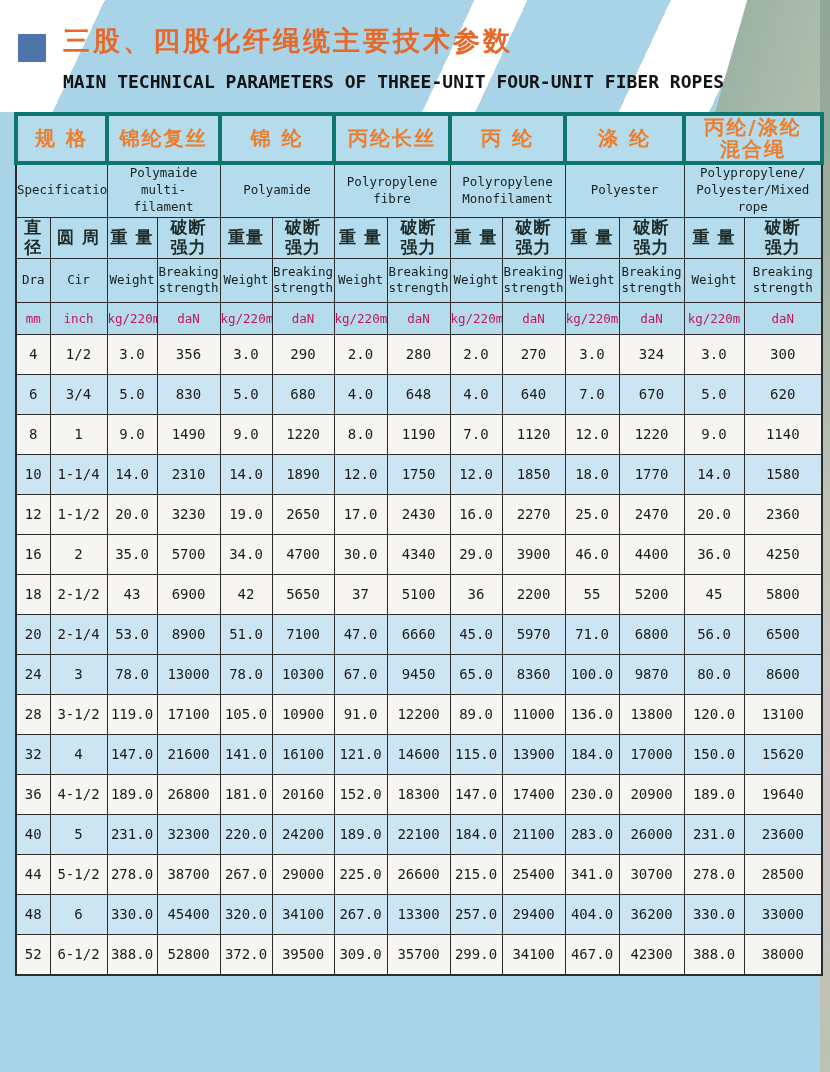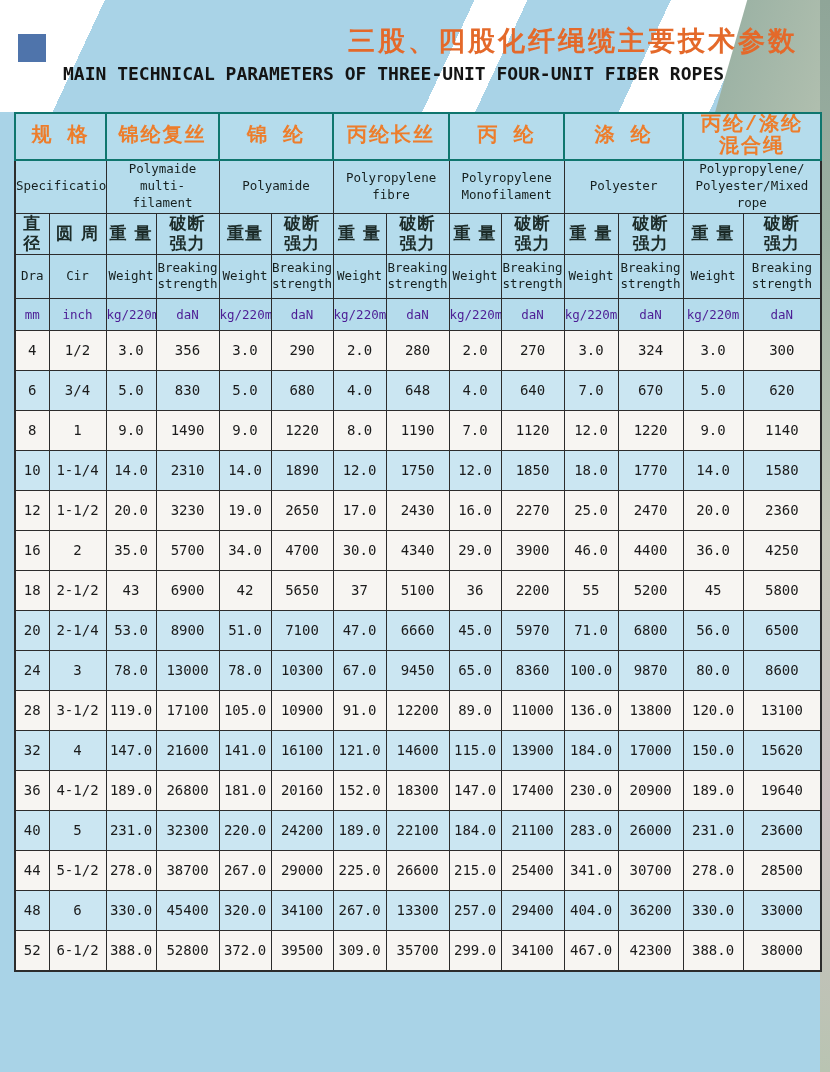--- a/index.html
+++ b/index.html
@@ -26,57 +26,57 @@
   }
   .edge-band{
     position:absolute;top:0;right:0;width:10px;height:1072px;
     background:linear-gradient(180deg,#8fa598 0%,#9cb0a2 22%,#c2c5b8 50%,#cabfc0 75%,#b9c4b2 100%);
   }
   
   .hdr{position:absolute;top:26px;left:18px;width:780px;}
   .bullet{position:absolute;left:0;top:8px;width:28px;height:28px;background:#4f74ab;}
   h1{
     margin:0 0 7px 45px;font-size:27px;line-height:1.1;font-weight:bold;
-    color:#e4692a;letter-spacing:3px;white-space:nowrap;text-align:right;
+    color:#e4692a;letter-spacing:3px;white-space:nowrap;
   }
   h2{
-    margin:8px 0 0 45px;font-size:18px;line-height:1.1;font-weight:bold;color:#141414;
+    margin:16px 0 0 45px;font-size:18px;line-height:1.1;font-weight:bold;color:#141414;
     font-family:"DejaVu Sans Mono", monospace;letter-spacing:0;white-space:nowrap;
   }
   
   table{
     position:absolute;left:14px;top:112px;width:806px;
     border-collapse:collapse;table-layout:fixed;
     border:2px solid #2c2c2c;
   }
   th,td{
     border:1px solid #2c2c2c;text-align:center;vertical-align:middle;
     padding:0;overflow:hidden;
   }
   th.ghead{
-    border:2px solid #0f766e;background:#b5dcec;color:#ed7d2b;
+    border:4px solid #0f766e;background:#b5dcec;color:#ed7d2b;
     font-size:20px;font-weight:bold;letter-spacing:2px;
-    height:42px;line-height:1.12;white-space:pre-line;font-family:Liberation Mono, monospace;
+    height:42px;line-height:1.12;white-space:pre-line;
   }
   th.ename{
     background:#b5dcec;color:#16201f;font-weight:normal;
     font-family:"DejaVu Sans Mono", monospace;font-size:12.5px;
     height:52px;line-height:1.35;white-space:pre-line;
   }
   th.subzh{
     background:#b5dcec;color:#1c2b28;font-size:17px;font-weight:bold;
     height:40px;line-height:1.15;white-space:pre-line;letter-spacing:1px;margin-left:26px;
   }
   th.suben{
     background:#b5dcec;color:#16201f;font-weight:normal;
     font-family:"DejaVu Sans Mono", monospace;font-size:12.5px;
     height:43px;line-height:1.3;white-space:pre-line;
   }
   th.unit{
-    background:#b5dcec;color:#4c1d95;font-weight:normal;
+    background:#b5dcec;color:#be185d;font-weight:normal;
     font-family:"DejaVu Sans Mono", monospace;font-size:12.5px;height:31px;
   }
   tbody td{
     background:#f7f5f2;color:#1b1b1b;height:39px;
     font-family:"DejaVu Sans Mono", monospace;font-size:14px;
   }
   tbody tr.shaded td{background:#cbe6f2;}
 </style>
 </head>
 <body>

